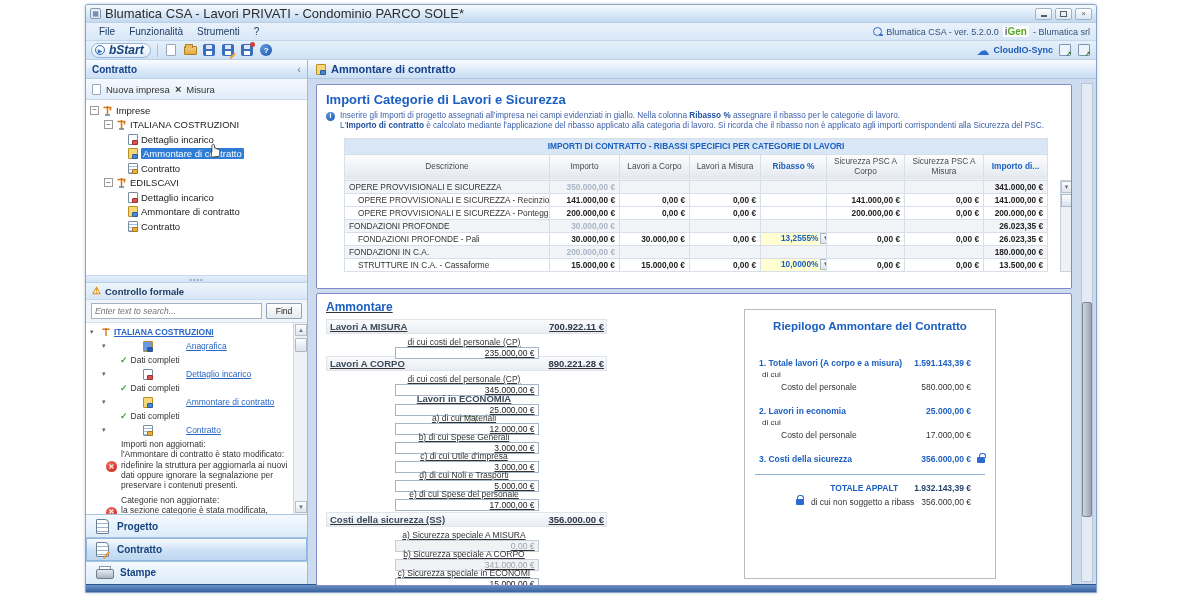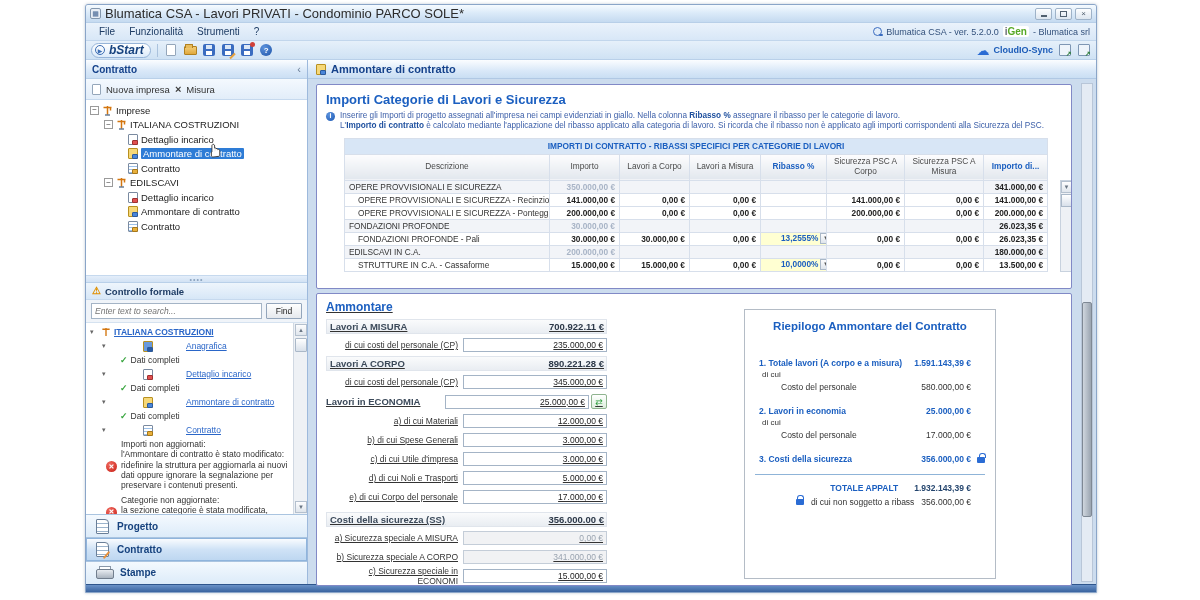--- a/index.html
+++ b/index.html
@@ -158,21 +158,21 @@
   .tscroll { position:absolute; right:-14px; top:42px; bottom:0; width:13px; background:#eef1f5; border:1px solid #c8d2de; }
   .tscroll .thumb { position:absolute; left:0; top:13px; width:11px; height:13px; background:linear-gradient(#fff,#d8e0ea); border:1px solid #aab8c8; }
 
   
   .amm { width:290px; padding:6px 0 0 9px; font-size:9px; color:#333;text-decoration:underline; }
   .amm-title { font-size:12px; font-weight:bold; color:#1b5fc0; margin-bottom:5px; }
   .arow-main { display:flex; justify-content:space-between; align-items:center; height:15px; margin-bottom:3px;
                background:linear-gradient(#fafbfc,#e9edf2); border:1px solid #e0e5ec; padding:0 2px 0 3px; }
   .arow-main .al { font-weight:bold; color:#3c4a5a; font-size:9.5px; }
   .arow-main .av { font-weight:bold; color:#2c3848; font-size:9.5px; }
-  .arow-sub { display:flex; align-items:center; height:16px; margin-bottom:3px; }
+  .arow-sub { display:flex; align-items:center; height:16px; margin-bottom:3px;flex-direction:column; }
   .arow-sub .sl { flex:1; text-align:right; padding-right:5px; font-size:8.5px; color:#333; }
   .arow-sub input { width:144px; height:14px; border:1px solid #a4b4c6; font-size:8.5px; text-align:right; padding:0 3px;
                     color:#222; font-family:"Liberation Sans", sans-serif; background:#fff; }
   .arow-sub input.dis { background:#f1f2f4; color:#9aa4b0; border-color:#c4cdd8; }
   .refr { width:16px; height:15px; margin-left:2px; border:1px solid #8fb48f; border-radius:2px; background:linear-gradient(#ffffff,#ddefdd);
           color:#2e9e3e; font-size:9px; display:inline-flex; align-items:center; justify-content:center; flex:none; }
   .gap6 { height:4px; }
 
   
   .riep { position:absolute; left:427px; top:15px; width:252px; height:270px; background:#fff; border:1px solid #b4bcc6;
@@ -539,21 +539,21 @@
                         <span class="yelwrap">
                           <span class="rv">13,2555%</span>
                           <i class="dd">▼</i>
                         </span>
                       </td>
                 <td class="num">0,00 €</td>
                 <td class="num">0,00 €</td>
                 <td class="num">26.023,35 €</td>
               </tr>
               <tr class="grp">
-                <td>EDILSCAVI IN C.A.</td>
+                <td>FONDAZIONI IN C.A.</td>
                 <td class="gval">200.000,00 €</td>
                 <td></td>
                 <td></td>
                 <td></td>
                 <td></td>
                 <td></td>
                 <td class="num">180.000,00 €</td>
               </tr>
               <tr>
                 <td class="child">STRUTTURE IN C.A. - Cassaforme</td>
@@ -617,21 +617,21 @@
             </div>
             <div class="arow-sub">
               <span class="sl">c) di cui Utile d'impresa</span>
               <input value="3.000,00 €" style="">
             </div>
             <div class="arow-sub">
               <span class="sl">d) di cui Noli e Trasporti</span>
               <input value="5.000,00 €" style="">
             </div>
             <div class="arow-sub">
-              <span class="sl">e) di cui Corpo del personale</span>
+              <span class="sl">e) di cui Spese del personale</span>
               <input value="17.000,00 €" style="">
             </div>
 
             <div class="gap6"></div>
             <div class="arow-main">
               <span class="al">Costi della sicurezza (SS)</span>
               <span class="av">356.000.00 €</span>
             </div>
             <div class="arow-sub">
               <span class="sl">a) Sicurezza speciale A MISURA</span>

